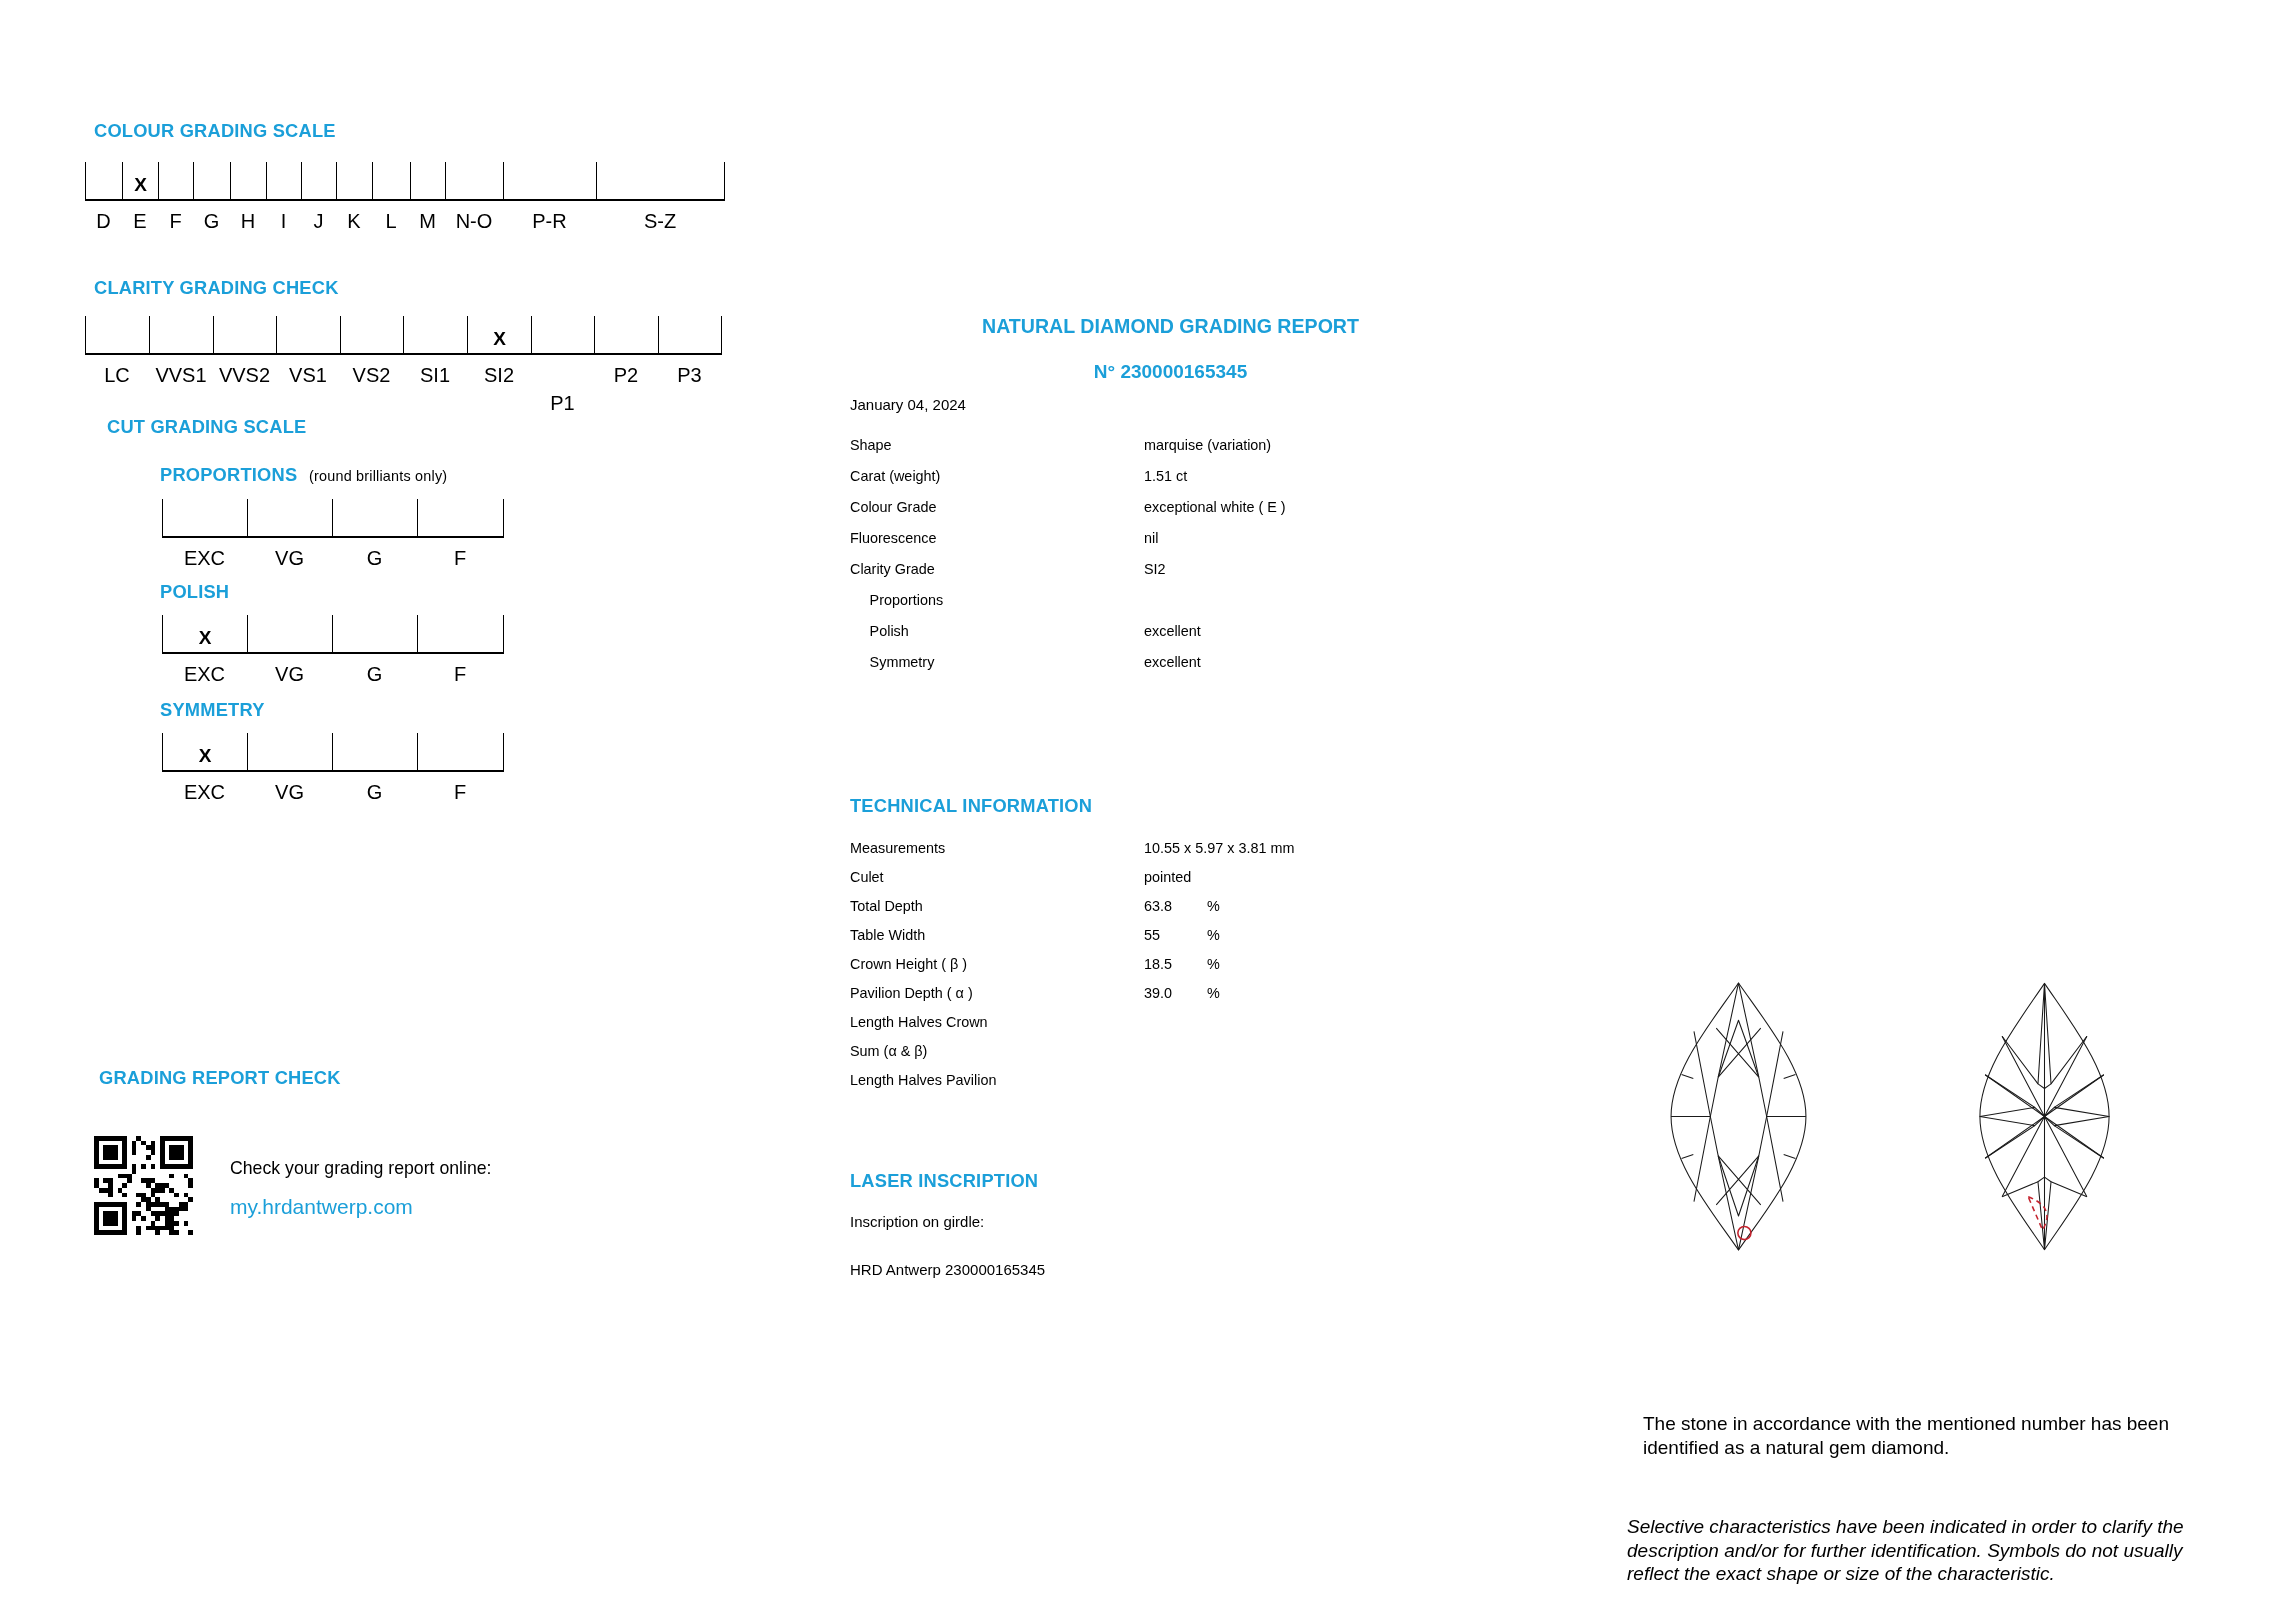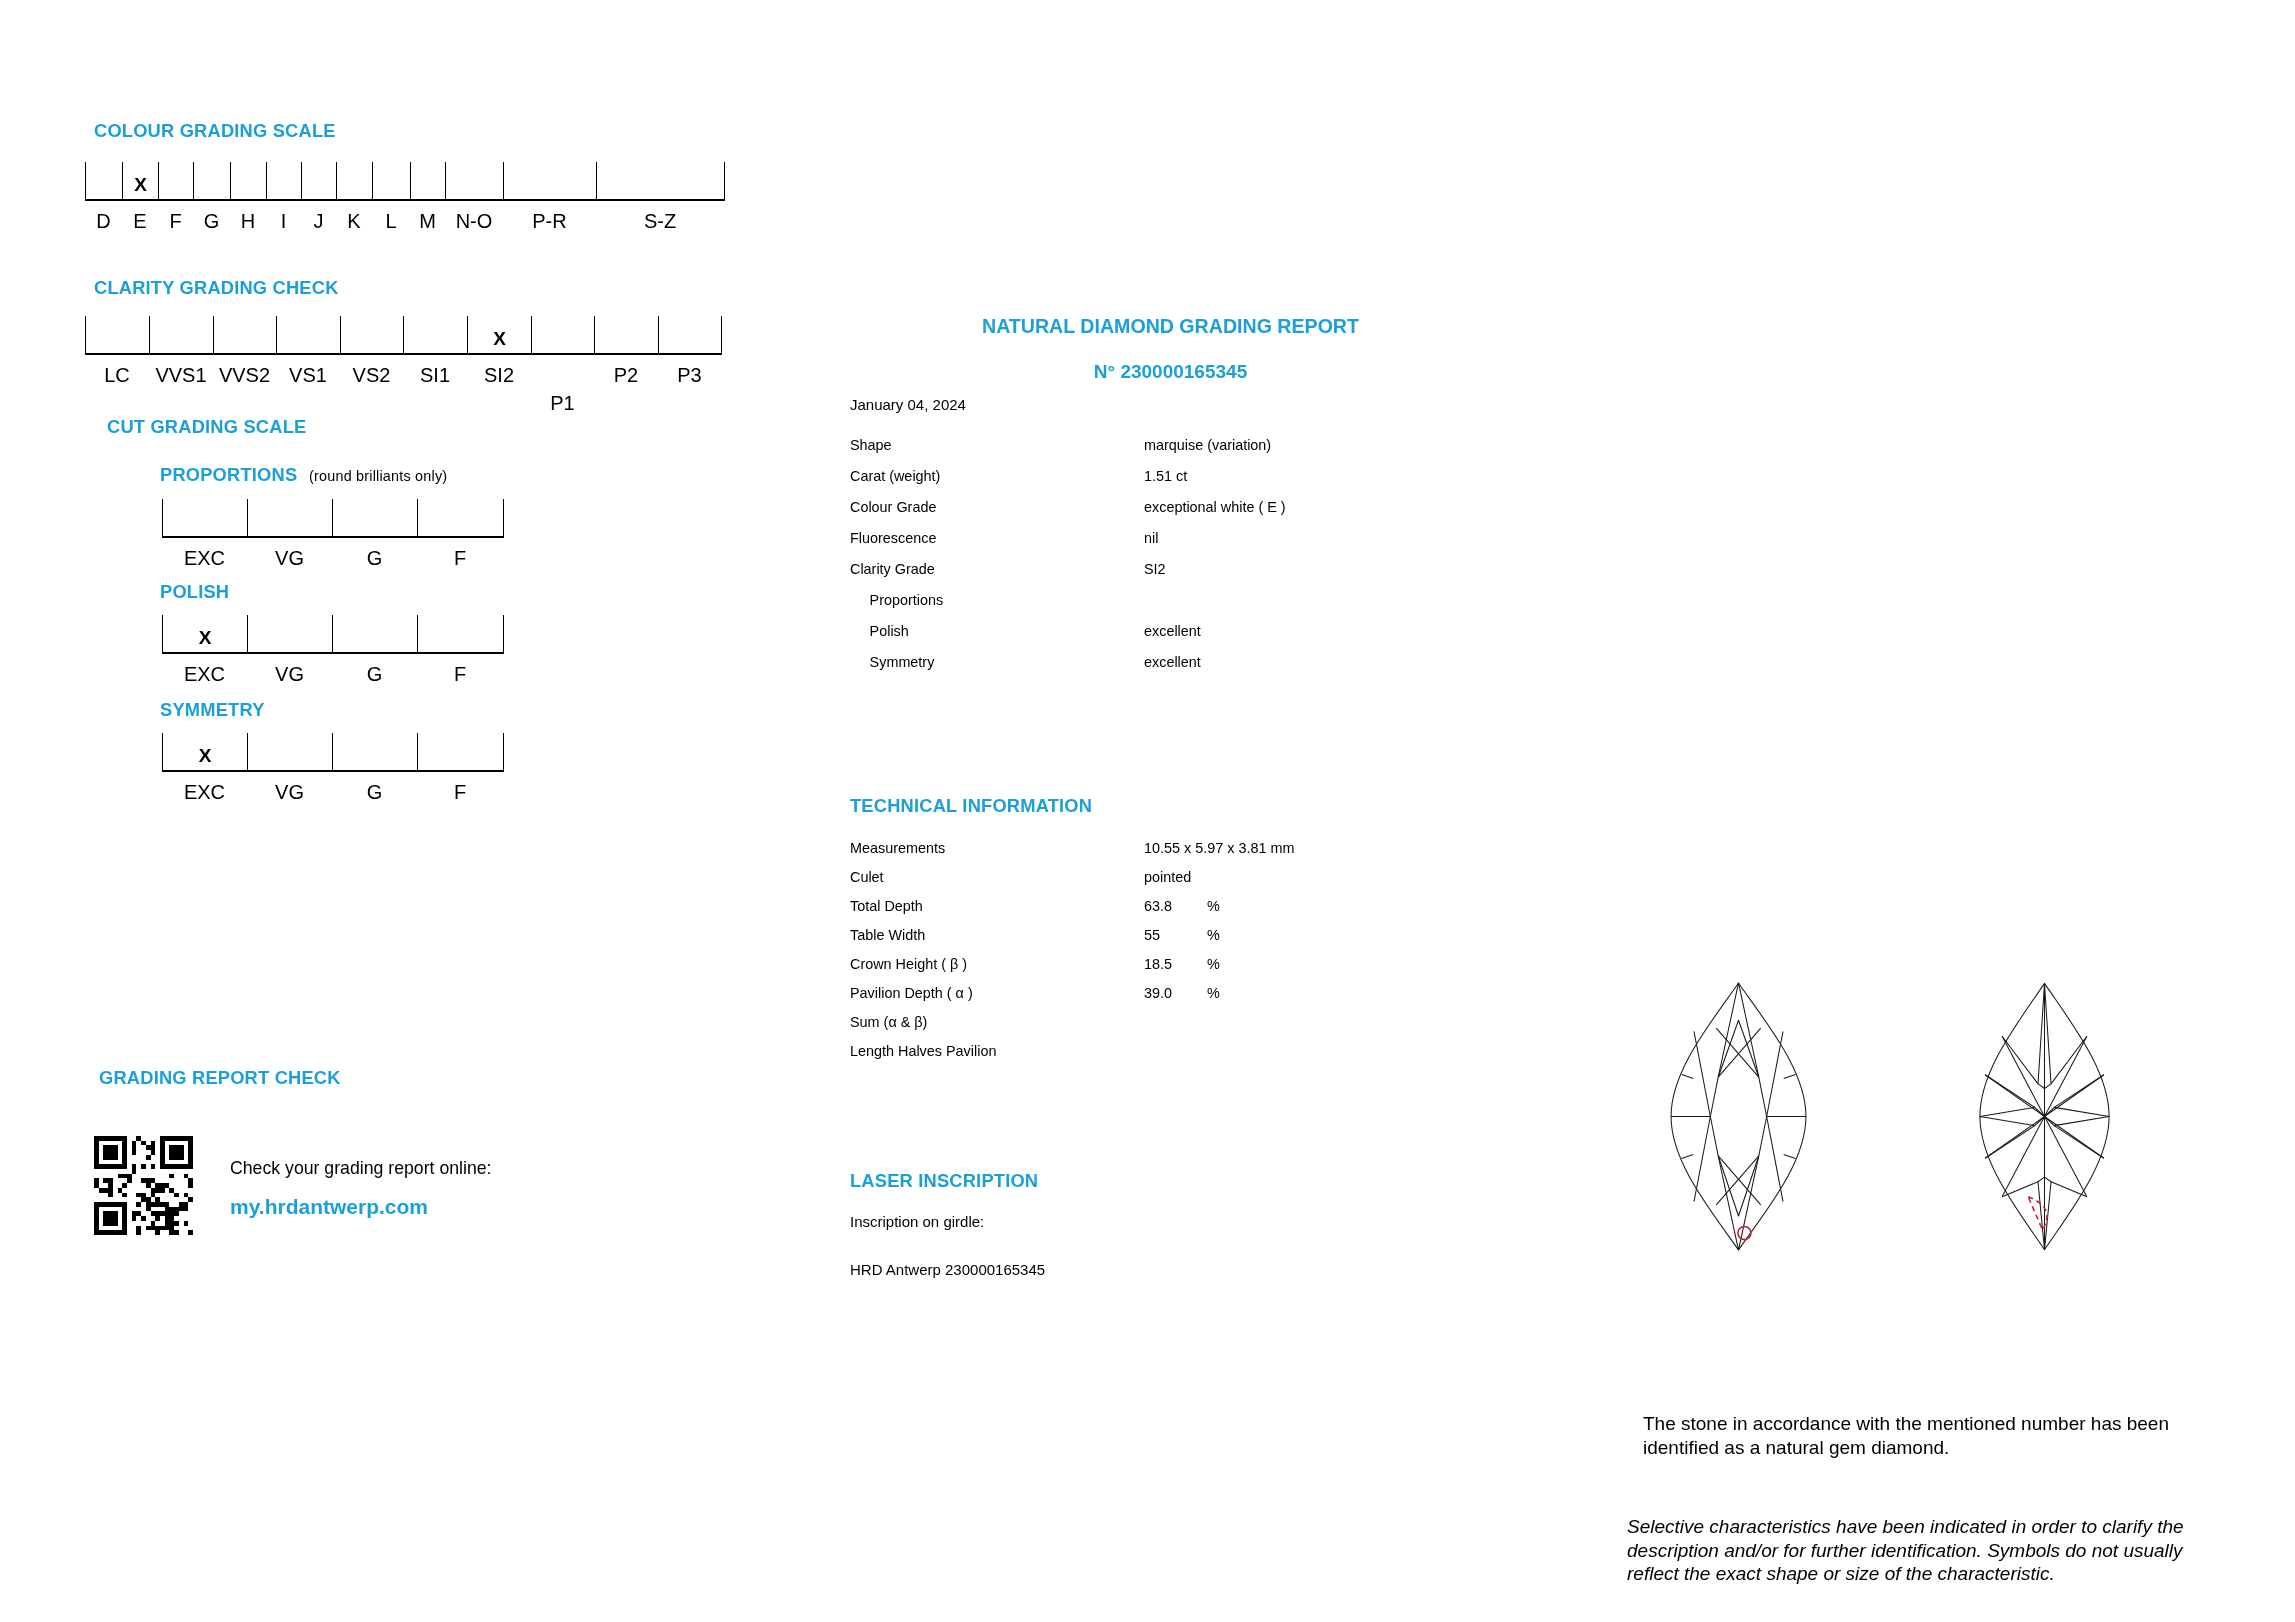--- a/index.html
+++ b/index.html
@@ -38,21 +38,21 @@
   .drow { position:relative; height:31px; font-size:14.4px; }
   .trow { position:relative; height:29px; font-size:14.4px; }
   .rlabel { position:absolute; left:0; white-space:nowrap; }
   .rlabel.indent { left:19.6px; }
   .rvalue { position:absolute; left:294px; white-space:nowrap; }
   .runit { position:absolute; left:357px; white-space:nowrap; }
   #laser-line1 { left:850px; top:1213px; font-size:15px; }
   #laser-line2 { left:850px; top:1261px; font-size:15px; }
   
   #check-caption { left:230px; top:1158px; font-size:17.7px; }
-  #check-link { left:230px; top:1195px; font-size:21px; font-weight:bold; color:var(--accent); text-decoration:none; }
+  #check-link { left:230px; top:1195px; font-size:21px; font-weight:normal; color:var(--accent); text-decoration:none; }
   
   .footnote { left:1627px; width:602px; font-size:19px; line-height:23.6px; }
   #footer-para1 { top:1412px;margin-left:16px; }
   #footer-para2 { top:1515px; font-style:italic; }
   
   .diagram { position:absolute; }
   svg .facet { fill:none; stroke:#1a1a1a; stroke-width:1.6; stroke-linejoin:round; }
   svg .inclusion { fill:none; stroke:var(--inclusion,#c4232e); stroke-width:2.4; }
 </style>
 </head>
@@ -358,20 +358,23 @@
       <span class="rlabel">Crown Height ( β )</span>
       <span class="rvalue">18.5</span>
       <span class="runit">%</span>
     </div>
     <div class="trow">
       <span class="rlabel">Pavilion Depth ( α )</span>
       <span class="rvalue">39.0</span>
       <span class="runit">%</span>
     </div>
     <div class="trow">
+      <span class="rlabel">Length Halves Crown</span>
+    </div>
+    <div class="trow">
       <span class="rlabel">Sum  (α &amp; β)</span>
     </div>
     <div class="trow">
       <span class="rlabel">Length Halves Pavilion</span>
     </div>
   </div>
 
 <div class="heading" style="left:850px; top:1170px;">LASER INSCRIPTION</div>
 <div class="abs" id="laser-line1">Inscription on girdle:</div>
 <div class="abs" id="laser-line2">HRD Antwerp 230000165345</div>

